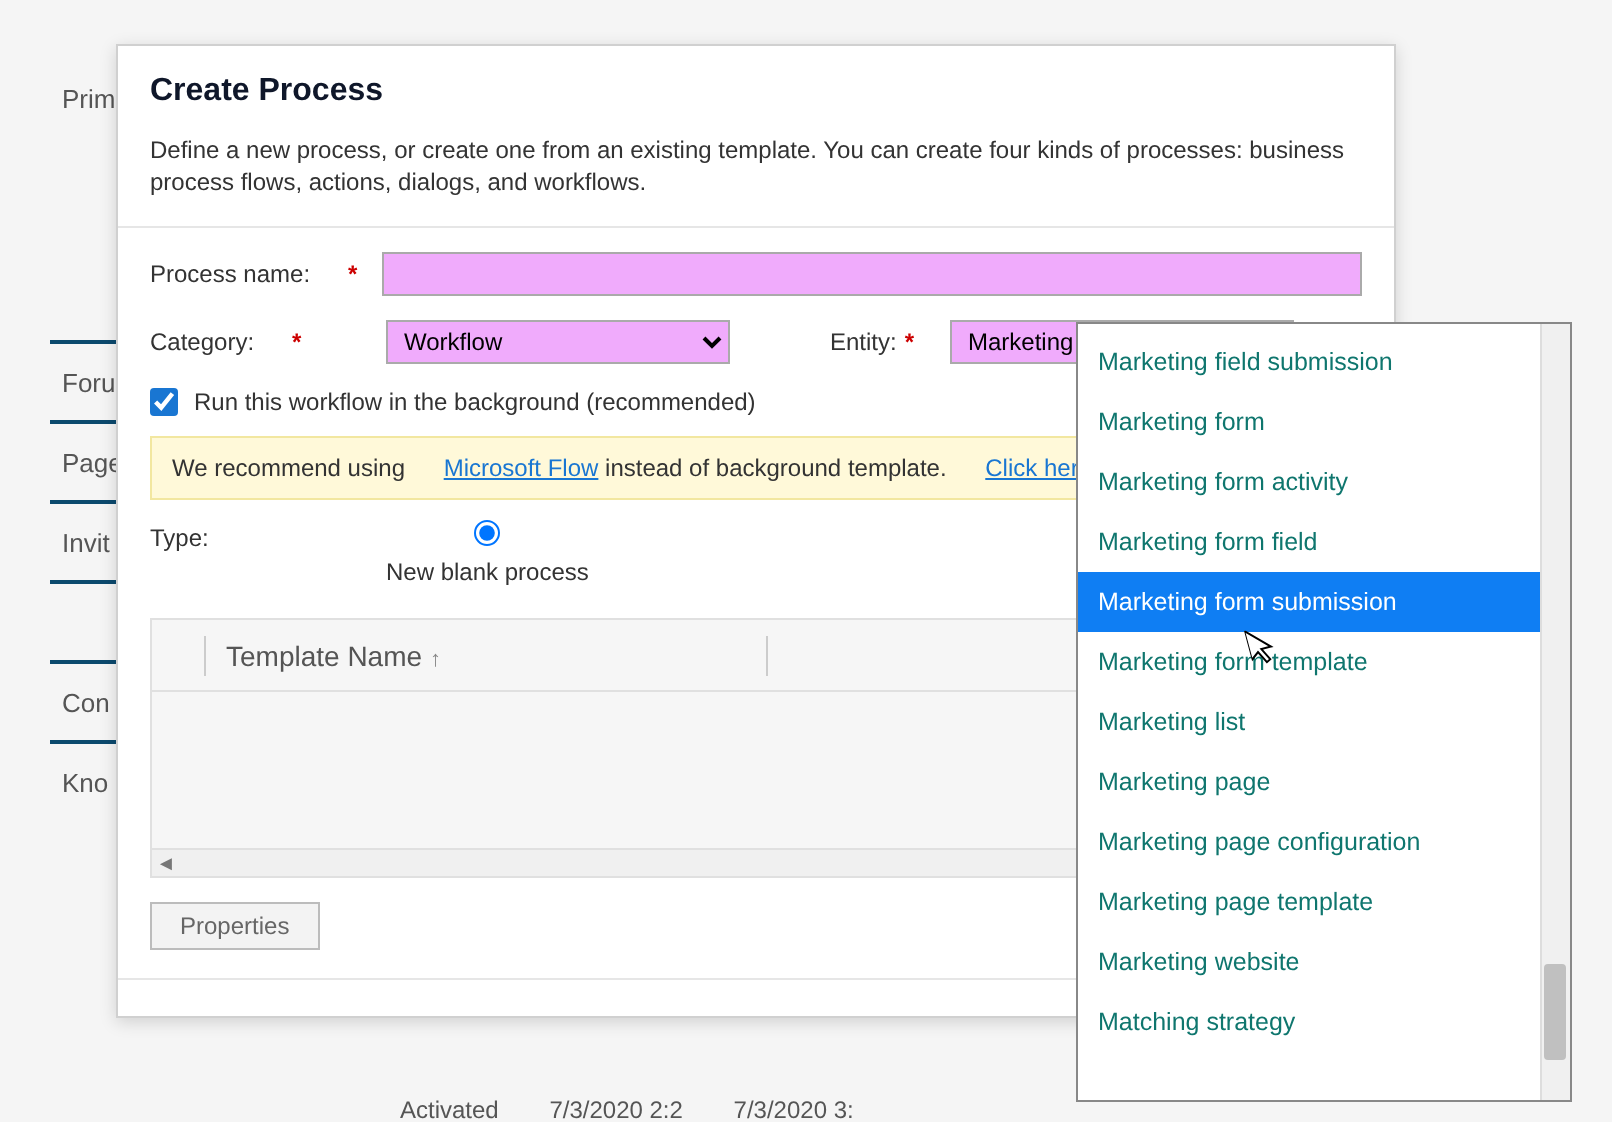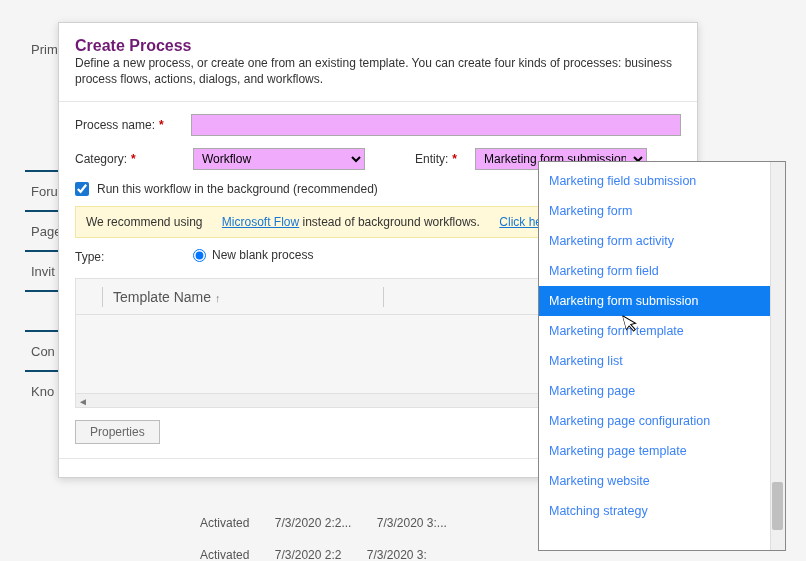--- a/index.html
+++ b/index.html
@@ -51,24 +51,24 @@
     top: 22px;
     left: 58px;
     width: 640px;
     background: #fff;
     border: 1px solid #d0d0d0;
     box-shadow: 0 2px 8px rgba(0,0,0,0.15);
     z-index: 10;
   }
   .dlg-inner { padding: 14px 16px 18px 16px; }
   .dlg-title {
-    color: #701a75;
+    color: #0f172a;
     font-size: 16px;
     font-weight: 700;
-    margin-bottom: 0;
+    margin-bottom: 12px;
   }
   .dlg-sub {
     color: #333;
     font-size: 12px;
     line-height: 1.35;
     margin-bottom: 14px;
   }
   .dlg-hr {
     border: none;
     border-top: 1px solid #e6e6e6;
@@ -76,21 +76,21 @@
     margin-right: -16px;
   }
   
   .row {
     display: flex;
     align-items: center;
     margin-top: 12px;
     font-size: 12px;
     color: #333;
   }
-  .row .lbl { width: 118px; display:flex; align-items:center; gap:4px; }
+  .row .lbl { width: 118px; display:flex; align-items:center; gap:19px; }
   .req { color: #c00; font-weight: bold; }
   .row input[type=text], .row select {
     height: 22px;
     border: 1px solid #aaa;
     font-size: 12px;
     padding: 0 4px;
     background: #f0abfc;
   }
   .process-name-input { width: 496px; }
   .category-select { width: 172px; }
@@ -103,21 +103,21 @@
   .info-band {
     margin-top: 10px;
     background: #fff9d9;
     border: 1px solid #f2e7a0;
     padding: 8px 10px;
     font-size: 12px;
   }
   .info-band a { color: #1976d2; text-decoration: underline; padding-left: 16px; }
   .type-row { margin-top: 10px; font-size: 12px; display:flex; }
   .type-row .lbl { width:118px; padding-top:2px; }
-  .radio-group label { display:flex; align-items:center; gap:6px; margin-bottom:4px; }
+  .radio-group label { display:flex; align-items:center; gap:6px; margin-bottom:4px;flex-direction:column; }
   
   .tpl-grid {
     margin-top: 12px;
     background: #f6f6f6;
     border: 1px solid #e0e0e0;
     height: 130px;
     position: relative;
   }
   .tpl-head {
     display: flex;
@@ -169,21 +169,21 @@
     height: 390px;
     background:#fff;
     border:1px solid #888;
     z-index: 30;
     overflow:hidden;
   }
   .dropdown ul { list-style:none; padding: 4px 0; }
   .dropdown li {
     padding: 8px 10px;
     font-size:12.5px;
-    color:#3b82f6;
+    color:#0f766e;
     cursor:default;
     white-space: nowrap;
   }
   .dropdown li.sel {
     background:#0f7ef3;
     color:#fff;
   }
   .dd-scrollbar {
     position:absolute; right:0; top:0; bottom:0; width:15px;
     background:#f0f0f0; border-left:1px solid #ddd;
@@ -206,25 +206,20 @@
 <div class="bg-grid">
   <div class="bg-sidebar">
     <div class="first" style="margin-top:30px;">Prim</div>
     <div style="margin-top:100px;">Foru</div>
     <div>Page</div>
     <div>Invit</div>
     <div></div>
     <div>Con</div>
     <div>Kno</div>
   </div>
-  <div class="bg-row" style="top:516px;">
-    <span>Activated</span>
-    <span>7/3/2020 2:2...</span>
-    <span>7/3/2020 3:...</span>
-  </div>
   <div class="bg-row" style="top:548px;">
     <span>Activated</span>
     <span>7/3/2020 2:2</span>
     <span>7/3/2020 3:</span>
   </div>
 </div>
 
 <div class="dialog">
   <div class="dlg-inner">
     <div class="dlg-title">Create Process</div>
@@ -255,21 +250,21 @@
         <option>Marketing form submission</option>
       </select>
     </div>
 
     <div class="chkrow">
       <input type="checkbox" checked="" style="">
       <span>Run this workflow in the background (recommended)</span>
     </div>
 
     <div class="info-band">
-      <span>We recommend using </span><a href="#">Microsoft Flow</a><span> instead of background workflows. </span><a href="#">Click here</a><span> to sta</span>
+      <span>We recommend using </span><a href="#">Microsoft Flow</a><span> instead of background template. </span><a href="#">Click here</a><span> to sta</span>
     </div>
 
     <div class="type-row">
       <div class="lbl">Type:</div>
       <div class="radio-group">
         <label>
           <input type="radio" name="ptype" checked="" style="">
           <span>New blank process</span>
         </label>
       </div>

